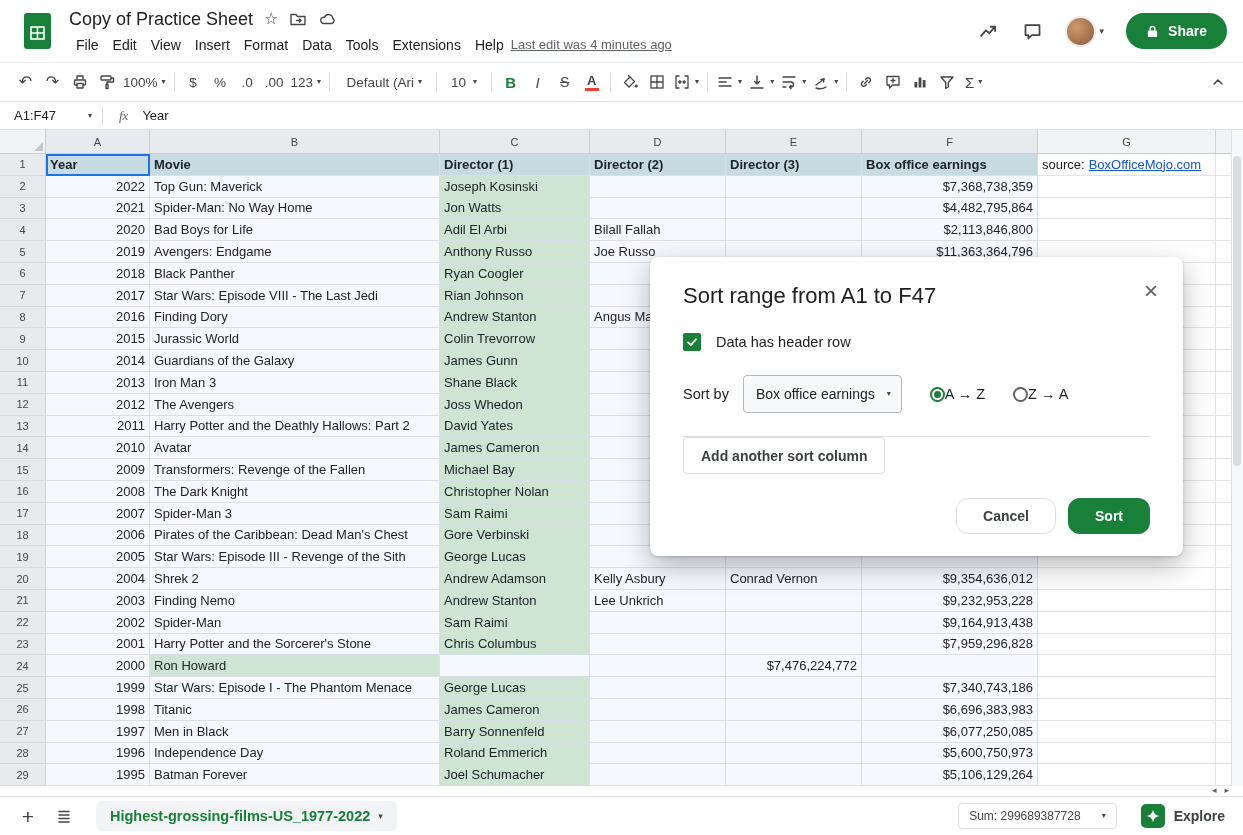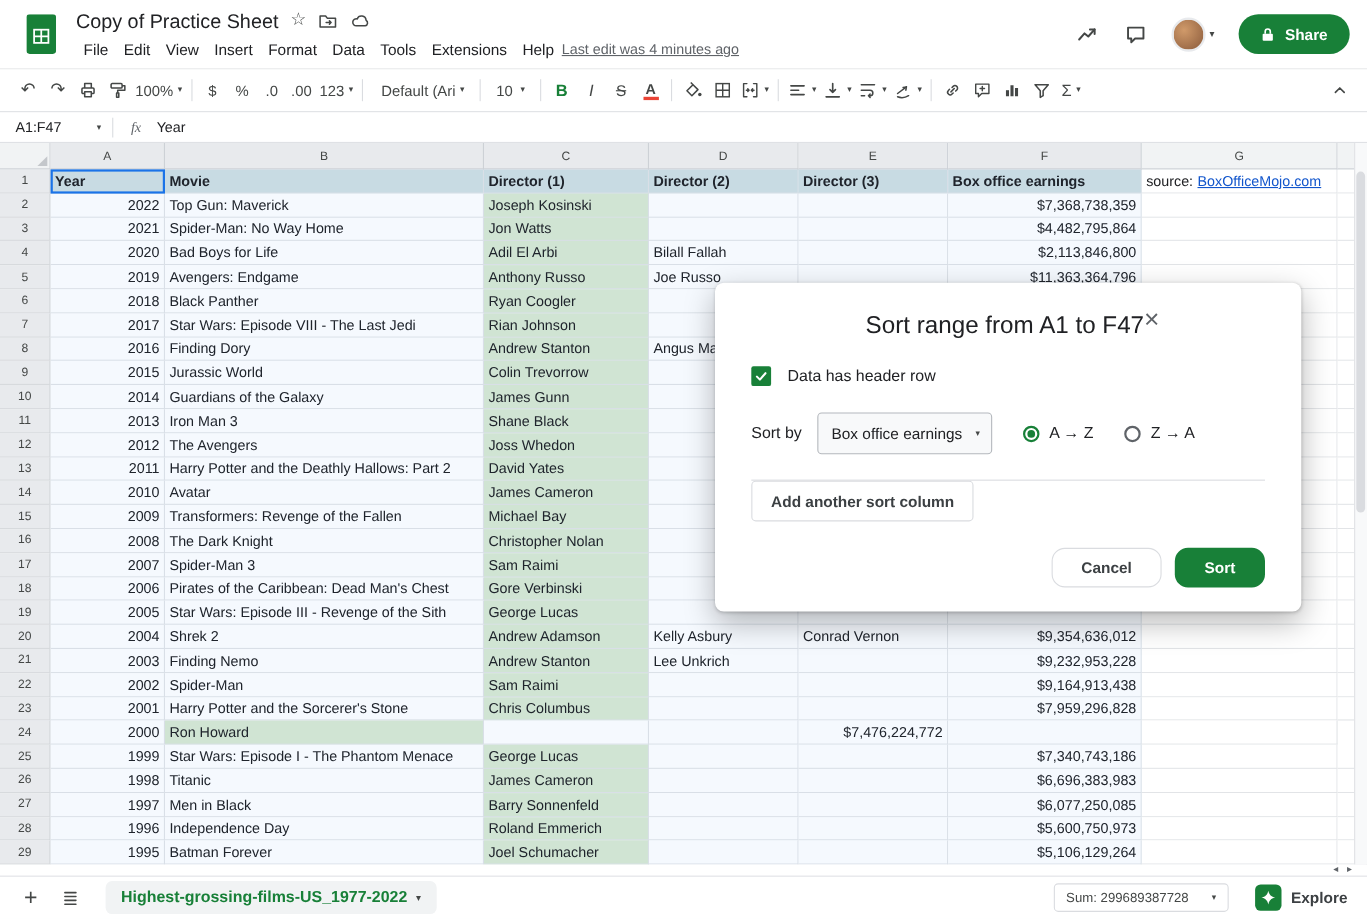--- a/index.html
+++ b/index.html
@@ -62,30 +62,30 @@
 .hdr .cell{font-weight:700;background:#d0e0e3}
 .hdr .cell.plain{font-weight:400;background:#fff}
 .slink{color:#1155cc;text-decoration:underline;margin-left:4px}
 .sel-overlay{position:absolute;left:46px;top:24px;width:992px;height:632px;background:rgba(26,115,232,0.045);pointer-events:none;z-index:3}
 .active-cell{position:absolute;left:46px;top:24px;width:104px;height:22px;border:2px solid #1a73e8;z-index:4;pointer-events:none}
 .vscroll{position:absolute;right:0;top:0;bottom:0;width:12px;background:#f8f9fa;border-left:1px solid #e0e2e5;z-index:6}
 .vthumb{position:absolute;top:26px;right:2px;width:8px;height:310px;background:#dadce0;border-radius:4px}
 
 
 .dialog{position:absolute;left:650px;top:257px;width:533px;background:#fff;border-radius:8px;box-shadow:0 1px 3px rgba(0,0,0,.18),0 10px 28px rgba(0,0,0,.28);z-index:50;padding:26px 33px 22px}
-.dlg-head{display:flex;justify-content:center;align-items:flex-start}
+.dlg-head{display:flex;justify-content:space-between;align-items:flex-start}
 .dlg-title{font-size:22px;color:#202124;font-weight:400}
 .dlg-close{font-size:24px;color:#5f6368;line-height:20px;margin:-2px -8px 0 0;cursor:default}
 .dlg-check-row{display:flex;align-items:center;gap:15px;margin-top:24px}
 .checkbox{width:18px;height:18px;background:#188038;border-radius:2px;display:flex;align-items:center;justify-content:center;flex:none}
 .dlg-label{font-size:14.5px;color:#202124}
 .dlg-sort-row{display:flex;align-items:center;margin-top:24px}
 .sortby{font-size:14.5px;color:#202124;margin-right:14px}
 .sort-dd{height:38px;min-width:157px;background:#f8f9fa;border:1px solid #b4b8bd;border-radius:4px;display:flex;align-items:center;justify-content:space-between;padding:0 10px 0 12px;font-size:14px;color:#202124;gap:12px}
-.radio-opt{display:flex;align-items:center;gap:9px;margin-left:28px;font-size:14.5px;color:#202124}
+.radio-opt{display:flex;align-items:center;margin-left:28px;font-size:14.5px;color:#202124}
 .radio{width:15px;height:15px;border:2px solid #5f6368;border-radius:50%;position:relative;flex:none}
 .radio.on{border-color:#188038}
 .radio.on::after{content:"";position:absolute;inset:2px;border-radius:50%;background:#188038}
 .dlg-divider{height:1px;background:#dadce0;margin-top:23px}
 .add-col-btn{height:37px;padding:0 17px;border:1px solid #dadce0;border-radius:4px;background:#fff;font-size:14px;font-weight:600;color:#3c4043;font-family:inherit}
 .dlg-footer{display:flex;justify-content:flex-end;gap:12px;margin-top:24px}
 .btn{height:36px;border-radius:12px;font-size:14px;font-weight:600;font-family:inherit}
 .btn-cancel{width:100px;border:1px solid #dadce0;background:#fff;color:#3c4043}
 .btn-sort{width:82px;border:none;background:#188038;color:#fff}
 

